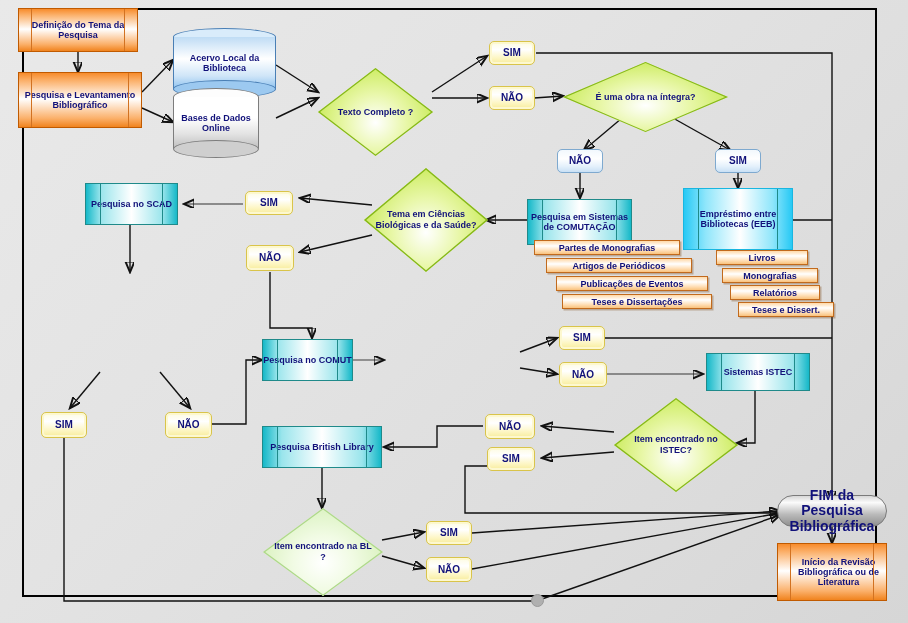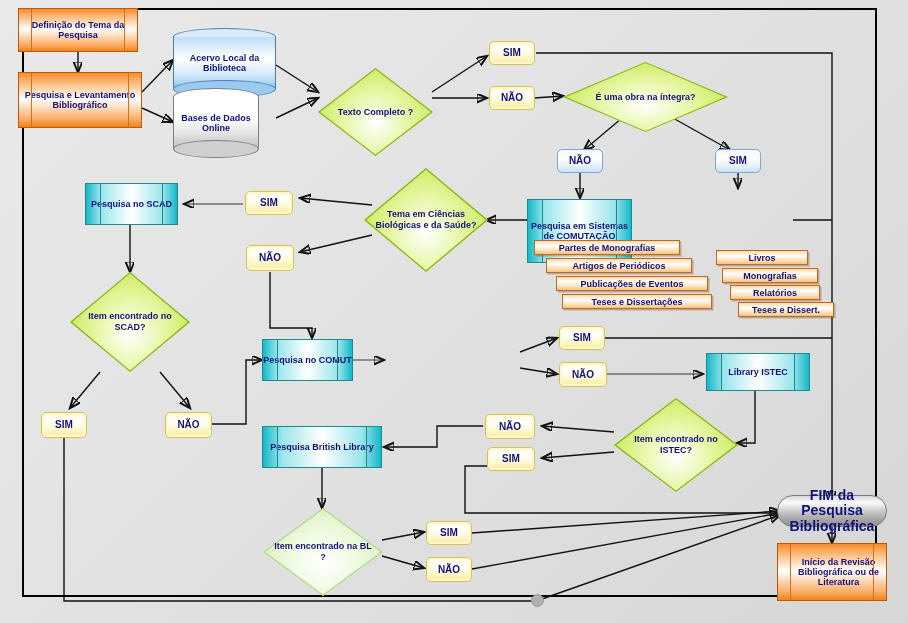--- a/index.html
+++ b/index.html
@@ -253,24 +253,27 @@
     <div class="lbl">É uma obra na íntegra?</div>
   </div>
 
   <div class="node tag-blue" style="left:557px;top:149px;width:46px;height:24px;">
     <span>NÃO</span>
   </div>
   <div class="node tag-blue" style="left:715px;top:149px;width:46px;height:24px;">
     <span>SIM</span>
   </div>
 
-  <div class="node teal" style="left:527px;top:199px;width:105px;height:64px;">
+  <div class="node teal" style="left:527px;top:199px;width:105px;height:46px;">
     <span>Pesquisa em Sistemas de COMUTAÇÃO</span>
   </div>
 
+  <div class="node teal bright" style="left:683px;top:188px;width:110px;height:62px;">
+    <span>Empréstimo entre Bibliotecas (EEB)</span>
+  </div>
 
   <div class="listitem" style="left:534px;top:240px;width:146px;">
       <span>Partes de Monografias</span>
     </div>
   <div class="listitem" style="left:546px;top:258px;width:146px;">
       <span>Artigos de Periódicos</span>
     </div>
   <div class="listitem" style="left:556px;top:276px;width:152px;">
       <span>Publicações de Eventos</span>
     </div>
@@ -301,25 +304,20 @@
     <span>SIM</span>
   </div>
   <div class="node tag" style="left:246px;top:245px;width:48px;height:26px;">
     <span>NÃO</span>
   </div>
 
   <div class="node teal" style="left:85px;top:183px;width:93px;height:42px;">
     <span>Pesquisa no SCAD</span>
   </div>
 
-  <div class="diamond" style="left:70px;top:272px;width:120px;height:100px;">
-    <div class="shape"></div>
-    <div class="edge"></div>
-    <div class="lbl">Item encontrado no SCAD?</div>
-  </div>
 
   <div class="node tag" style="left:41px;top:412px;width:46px;height:26px;">
     <span>SIM</span>
   </div>
   <div class="node tag" style="left:165px;top:412px;width:47px;height:26px;">
     <span>NÃO</span>
   </div>
 
   <div class="node teal" style="left:262px;top:339px;width:91px;height:42px;">
     <span>Pesquisa no COMUT</span>
@@ -327,21 +325,21 @@
 
 
   <div class="node tag" style="left:559px;top:326px;width:46px;height:24px;">
     <span>SIM</span>
   </div>
   <div class="node tag" style="left:559px;top:362px;width:48px;height:25px;">
     <span>NÃO</span>
   </div>
 
   <div class="node teal" style="left:706px;top:353px;width:104px;height:38px;">
-    <span>Library ISTEC</span>
+    <span>Sistemas ISTEC</span>
   </div>
 
   <div class="diamond" style="left:614px;top:398px;width:124px;height:94px;">
     <div class="shape"></div>
     <div class="edge"></div>
     <div class="lbl">Item encontrado no ISTEC?</div>
   </div>
 
   <div class="node tag" style="left:485px;top:414px;width:50px;height:25px;">
     <span>NÃO</span>

